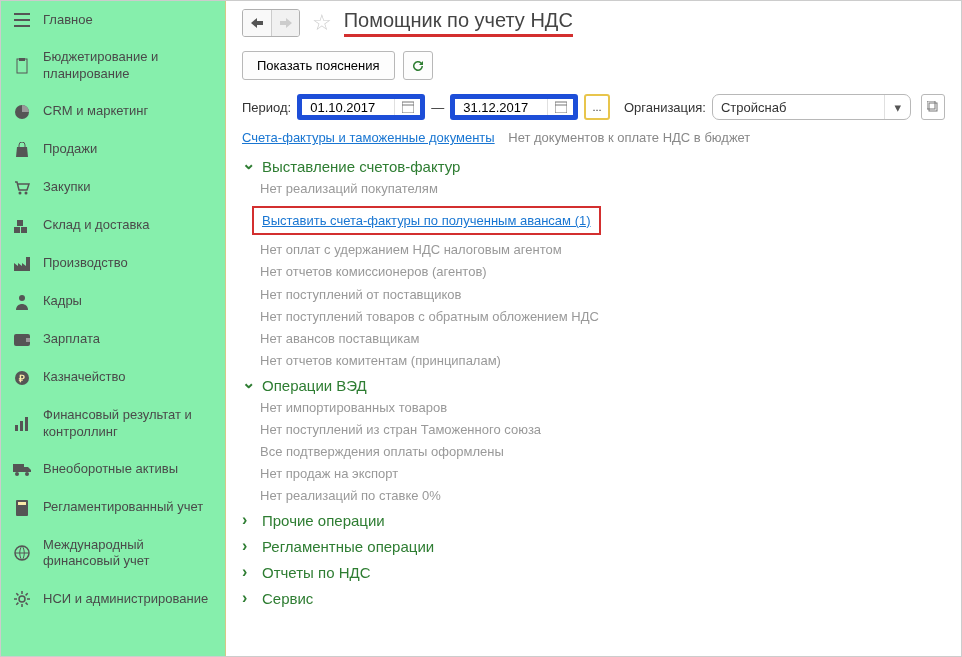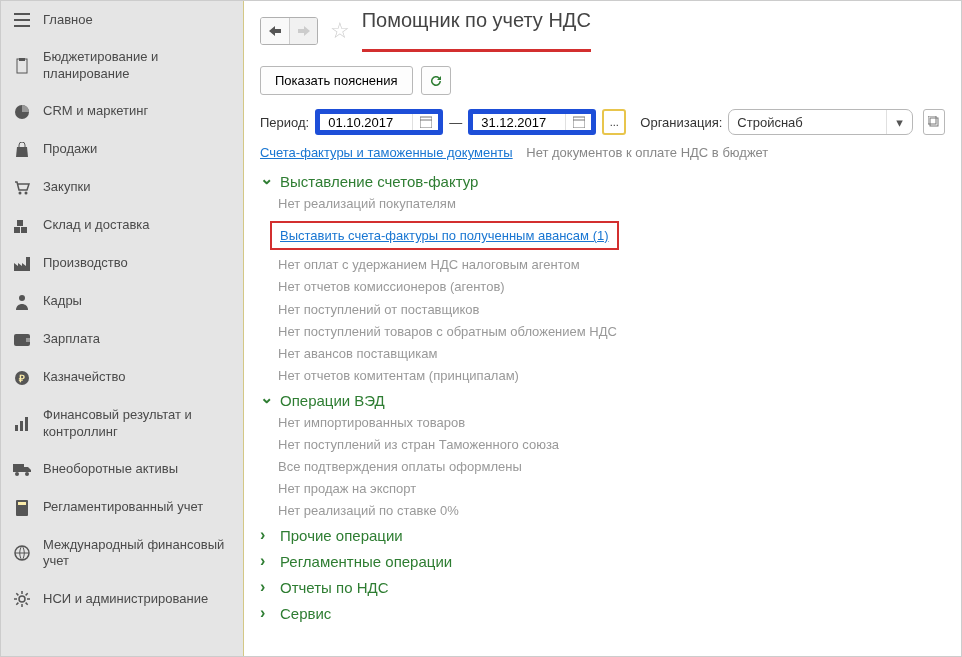--- a/index.html
+++ b/index.html
@@ -8,22 +8,22 @@
       font-size: 13px;
       color: #333;
       background: #fff;
       width: 962px;
       height: 657px;
       overflow: hidden;
       border: 1px solid #ccc;
       display: flex;
     }
     .sidebar {
-      width: 243px;
-      background: #e5e5e5;
+      width: 225px;
+      background: #86efac;
       border-right: 1px solid #d4c886;
       overflow-y: auto;
     }
     .sidebar-item {
       display: flex;
       align-items: center;
       padding: 10px 12px;
       cursor: pointer;
       min-height: 38px;
     }
@@ -56,21 +56,21 @@
       background: #f9f9f9;
       cursor: pointer;
       color: #555;
     }
     .nav-btn + .nav-btn { border-left: 1px solid #ccc; background: #f1f1f1; color: #bbb; }
     .star { color: #ccc; font-size: 22px; cursor: pointer; margin: 0 4px; }
     .page-title {
       font-size: 20px;
       color: #444;
       border-bottom: 3px solid #d32f2f;
-      padding-bottom: 17px;
+      padding-bottom: 2px;
     }
     .toolbar { display: flex; gap: 8px; margin-bottom: 14px; }
     .btn {
       border: 1px solid #b8b8b8;
       border-radius: 3px;
       background: #fdfdfd;
       padding: 6px 14px;
       font-size: 13px;
       cursor: pointer;
       display: flex; align-items: center; justify-content: center;

